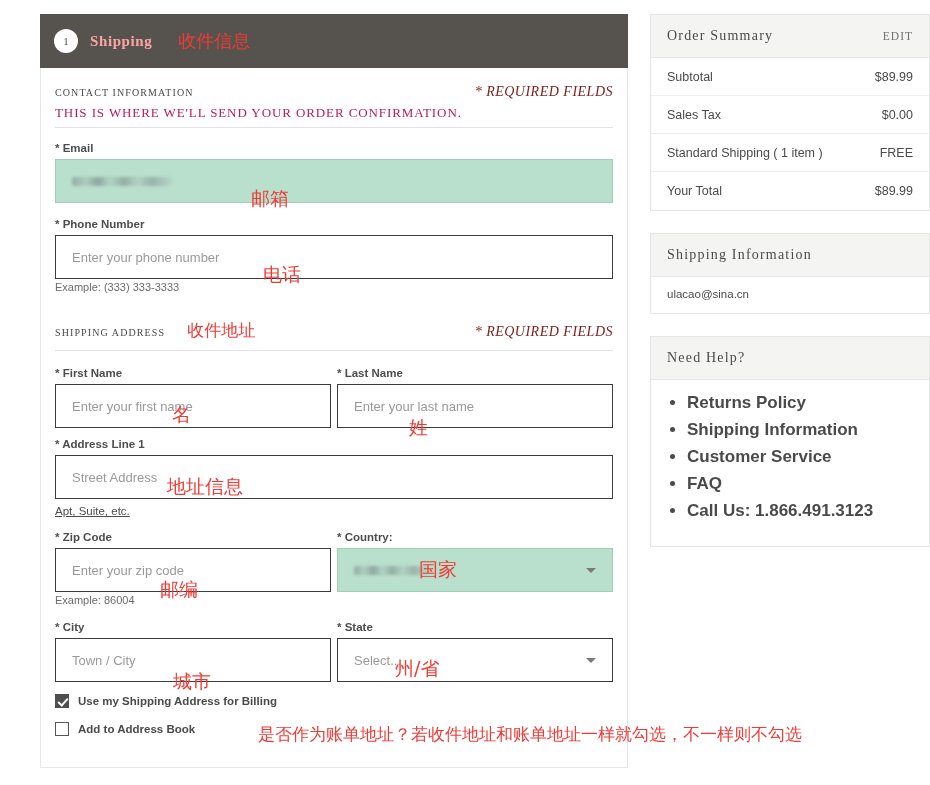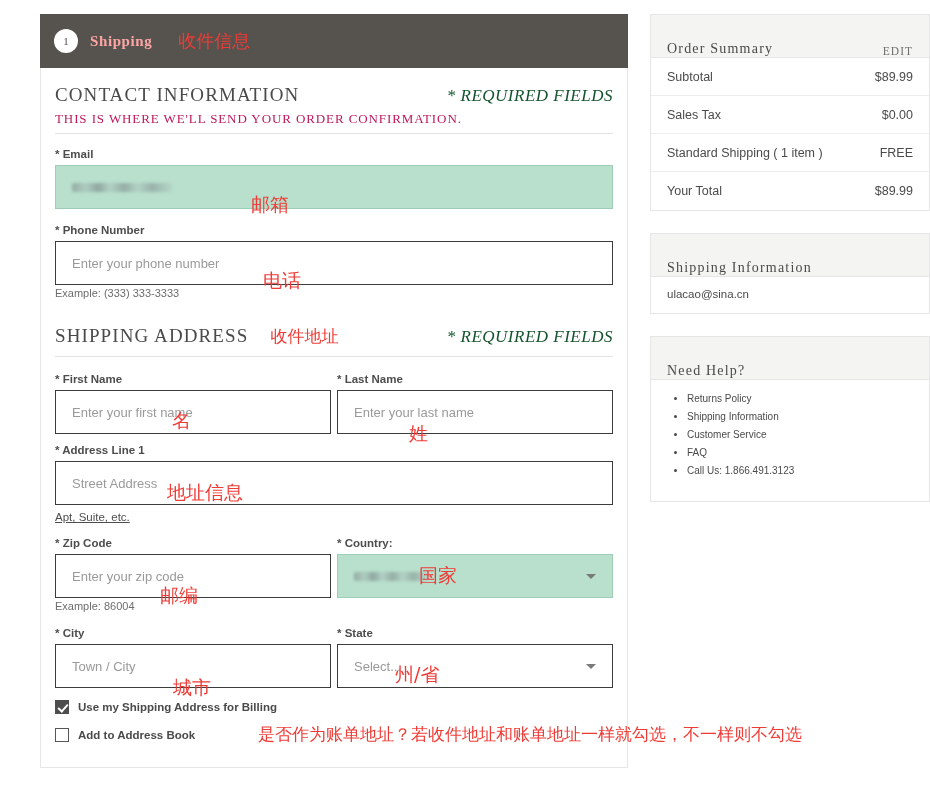--- a/index.html
+++ b/index.html
@@ -67,31 +67,31 @@
   }
 
   .sec-head {
     display: flex;
     align-items: baseline;
     position: relative;
     padding-bottom: 2px;
   }
   .sec-head-title {
     font-family: "Liberation Serif", serif;
-    font-size: 19px;
+    font-size: 10px;
     letter-spacing: 1.1px;
     color: #4a4a4a;
   }
   .sec-head-req {
     margin-left: auto;
     font-family: "Liberation Serif", serif;
     font-style: italic;
-    font-size: 17px;
+    font-size: 14px;
     letter-spacing: 0.5px;
-    color: #14532d;
+    color: #7f1d1d;
   }
   .sec-sub {
     font-family: "Liberation Serif", serif;
     font-size: 13px;
     letter-spacing: 0.9px;
     color: #be185d;
     padding-top: 3px;
   }
   .rule {
     border-bottom: 1px solid #e3e3e3;
@@ -201,21 +201,21 @@
   .card {
     background: #ffffff;
     border: 1px solid #e6e6e6;
     margin-bottom: 22px;
   }
   .card-head {
     background: #f4f4f2;
     border-bottom: 1px solid #e6e6e6;
     height: 43px;
     display: flex;
-    align-items: flex-end;
+    align-items: center;
     padding: 0 16px;
   }
   .card-head-title {
     font-family: "Liberation Serif", serif;
     font-size: 14px;
     letter-spacing: 1.2px;
     color: #4a4a4a;
   }
   .card-edit {
     margin-left: auto;
@@ -236,23 +236,24 @@
   .sum-row:last-child { border-bottom: none; }
   .sum-val { margin-left: auto; }
   .ship-info-body {
     padding: 11px 16px 13px 16px;
     font-size: 11.5px;
     color: #4a4a4a;
   }
   .help-body { padding: 13px 16px 18px 22px; }
   .help-body ul { margin: 0; padding-left: 14px; }
   .help-body li {
-    font-size: 10px;
+    font-size: 17px;
     color: #4a4a4a;
     margin-bottom: 7px;
+    font-weight: bold;
   }
 </style>
 </head>
 <body>
 
 <div id="page">
 
   <div id="form-col">
 
     <div class="step-header">

